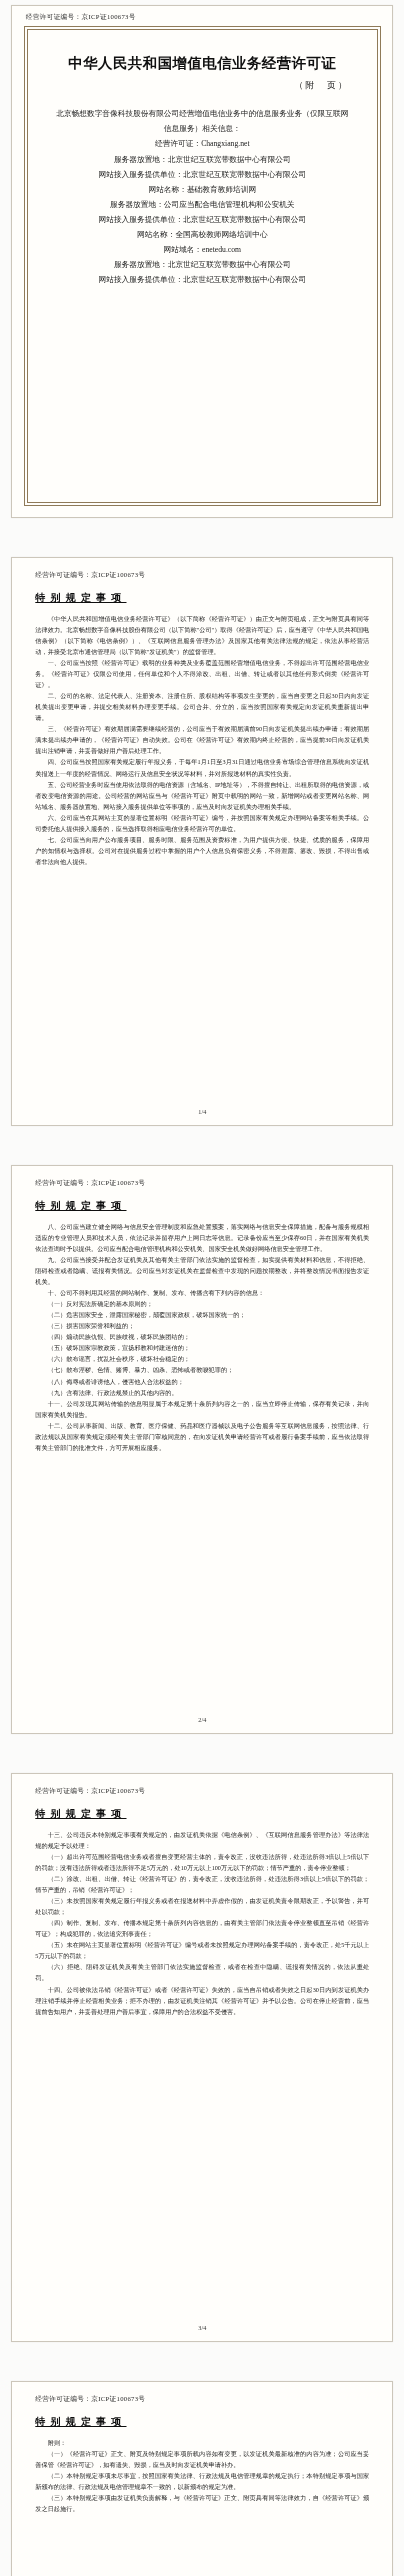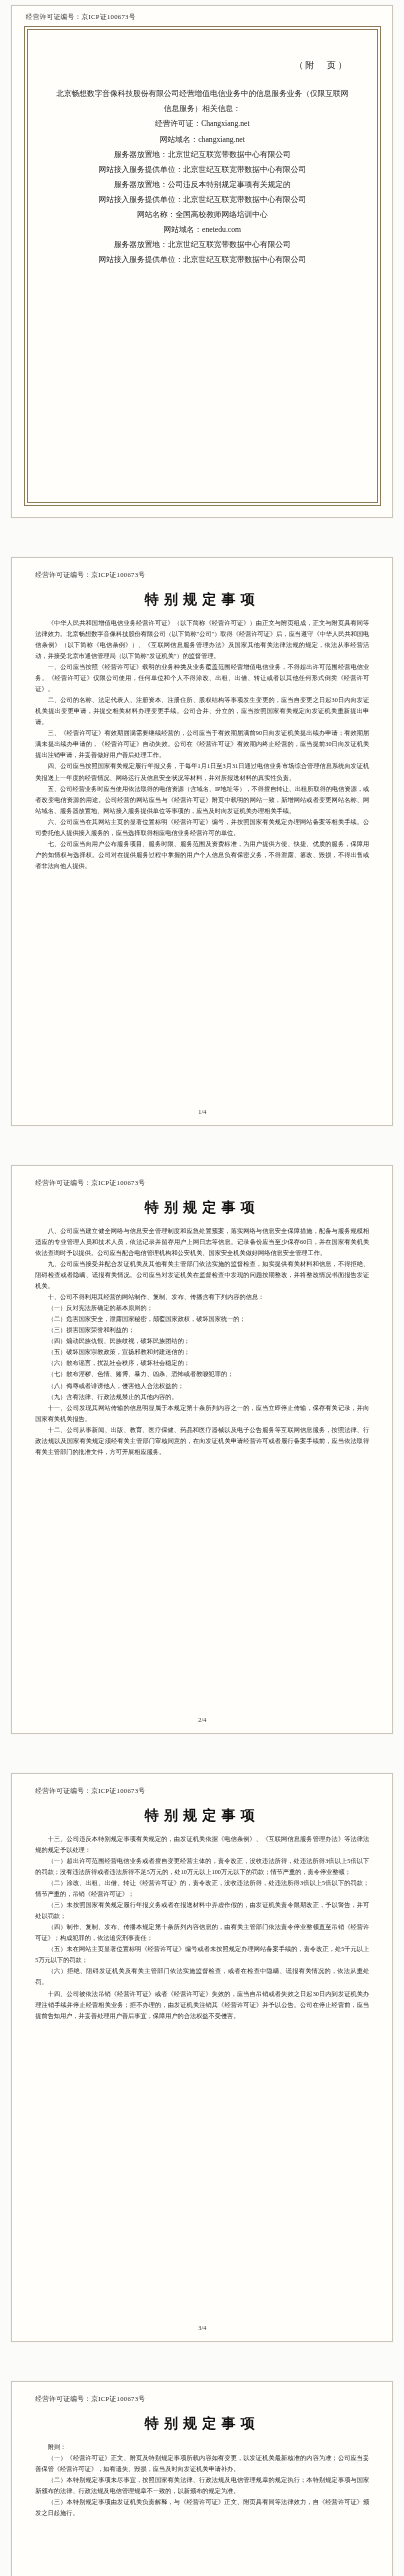--- a/index.html
+++ b/index.html
@@ -65,25 +65,25 @@
     color:#1a1a1a;
   }
   .cert-line { margin:0; text-align:center; word-break:break-all; }
 
   
   .prov-page { height:569px; padding:12.4px 23px; }
   .prov-page.last { height:496px; }
   .prov-header { font-size:6.7px; letter-spacing:0.3px; color:#2b2b2b; }
   .prov-title {
     margin:11.3px 0 8.2px;
-    text-align:center;
-    font-size:14px;
+    font-size:10px;
     font-weight:700;
     letter-spacing:5.2px;
     color:#0f0f0f;
+    text-decoration:underline;
   }
   .prov-body {
     font-size:6.2px;
     line-height:1.78;
     text-align:justify;
     color:#222;
   }
   .para { margin:0; text-indent:2em; word-break:break-all; }
   .page-number {
     position:absolute; bottom:10.3px; left:0; right:0;
@@ -96,28 +96,29 @@
 <body>
 
 <div class="stack">
 
   <div class="page cert-page">
     <div class="cert-no">
       <span>经营许可证编号：</span><span>京ICP证100673号</span>
     </div>
     <div class="cert-frame">
       <div class="cert-frame-inner">
+        <h1 class="cert-title">中华人民共和国增值电信业务经营许可证</h1>
         <div class="cert-subtitle">（附　页）</div>
         <div class="cert-body">
             <p class="cert-line">北京畅想数字音像科技股份有限公司经营增值电信业务中的信息服务业务（仅限互联网信息服务）相关信息：</p>
             <p class="cert-line">经营许可证：Changxiang.net</p>
-            <p class="cert-line">网站域名：changxiang.net</p>
             <p class="cert-line">服务器放置地：北京世纪互联宽带数据中心有限公司</p>
             <p class="cert-line">网站接入服务提供单位：北京世纪互联宽带数据中心有限公司</p>
-            <p class="cert-line">服务器放置地：公司违反本特别规定事项有关规定的</p>
+            <p class="cert-line">网站名称：基础教育教师培训网</p>
+            <p class="cert-line">服务器放置地：公司应当配合电信管理机构和公安机关</p>
             <p class="cert-line">网站接入服务提供单位：北京世纪互联宽带数据中心有限公司</p>
             <p class="cert-line">网站名称：全国高校教师网络培训中心</p>
             <p class="cert-line">网站域名：enetedu.com</p>
             <p class="cert-line">服务器放置地：北京世纪互联宽带数据中心有限公司</p>
             <p class="cert-line">网站接入服务提供单位：北京世纪互联宽带数据中心有限公司</p>
           </div>
       </div>
     </div>
   </div>
 

